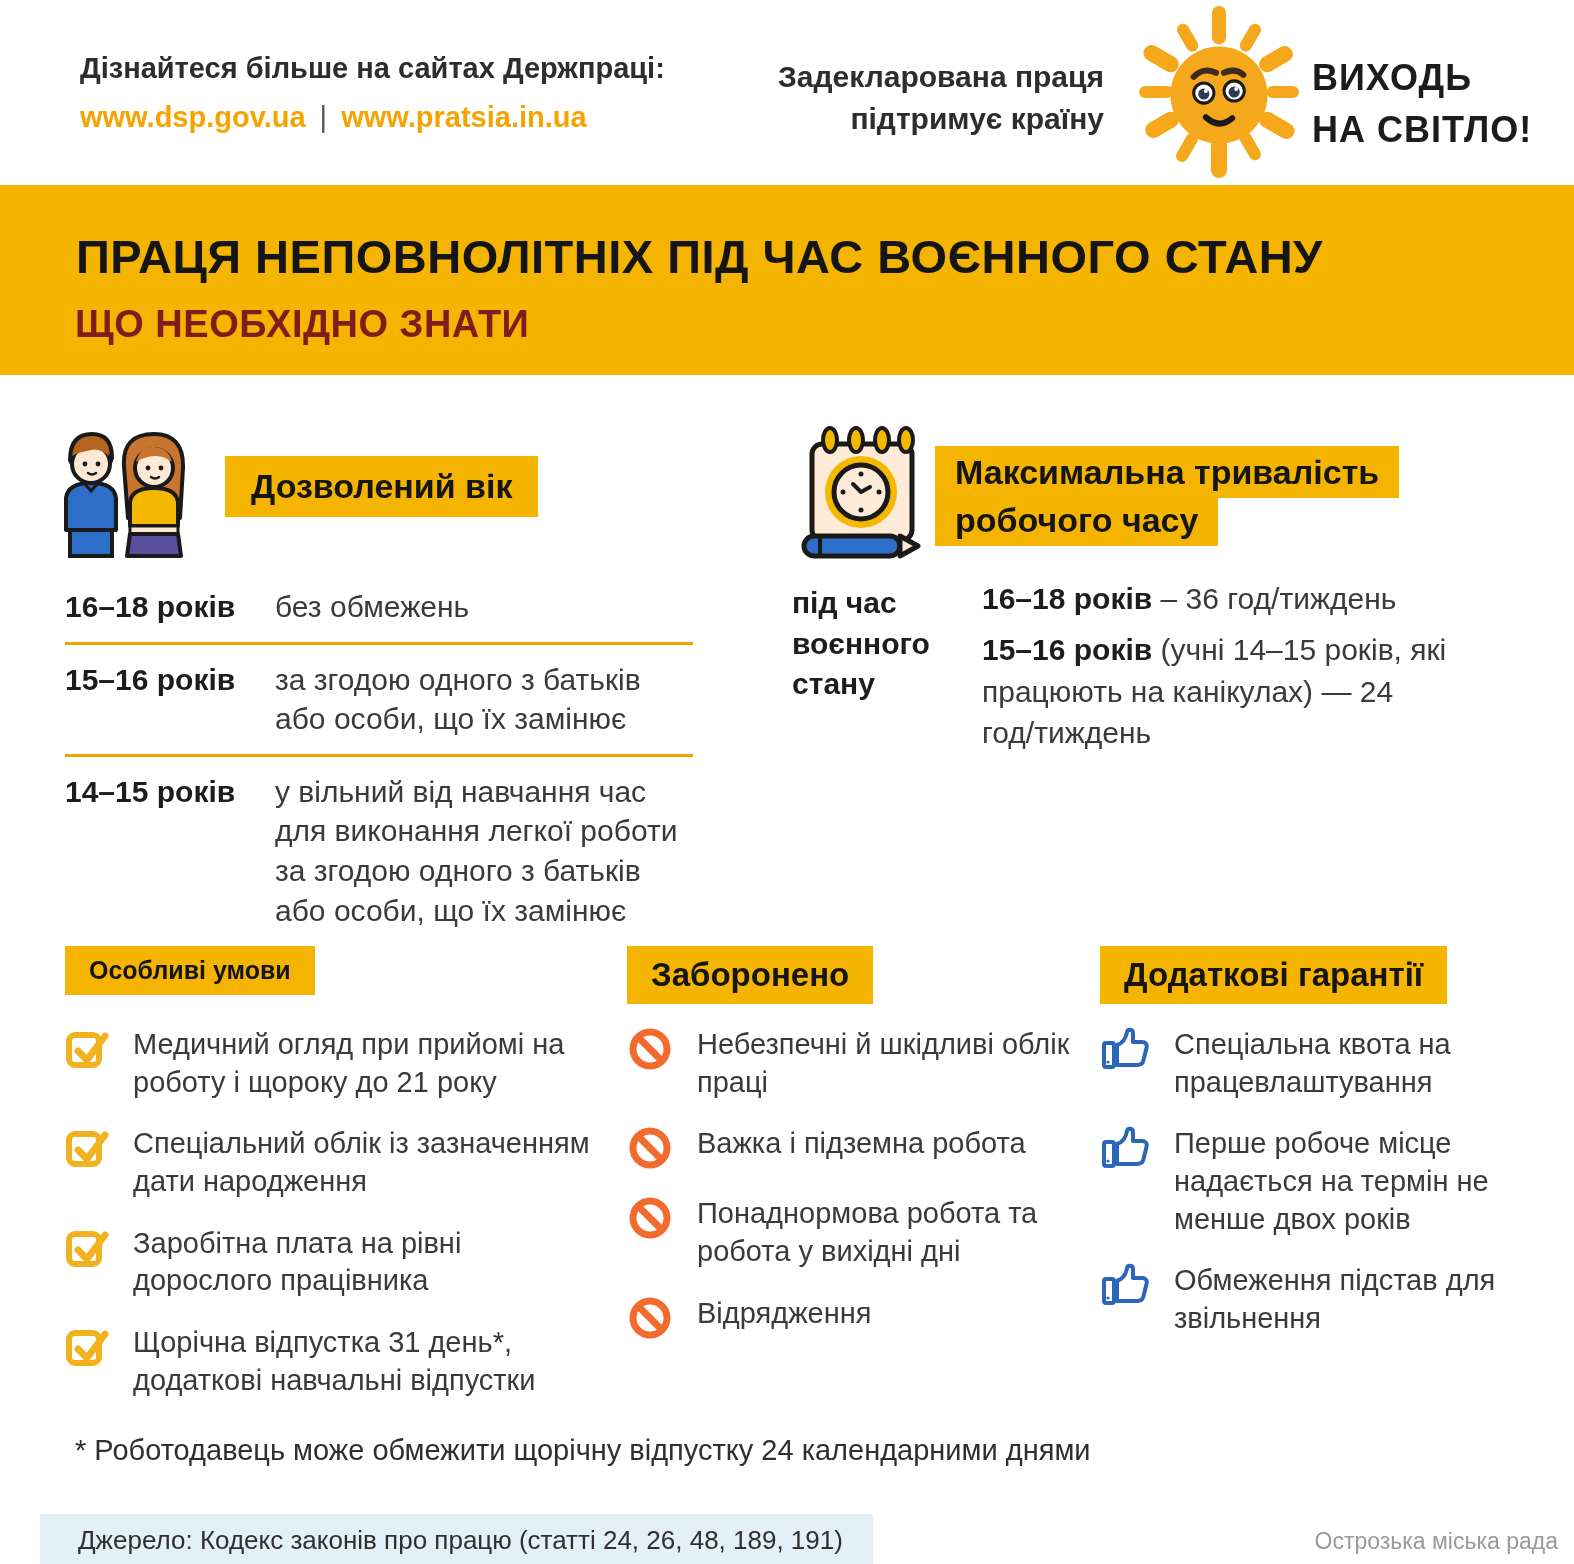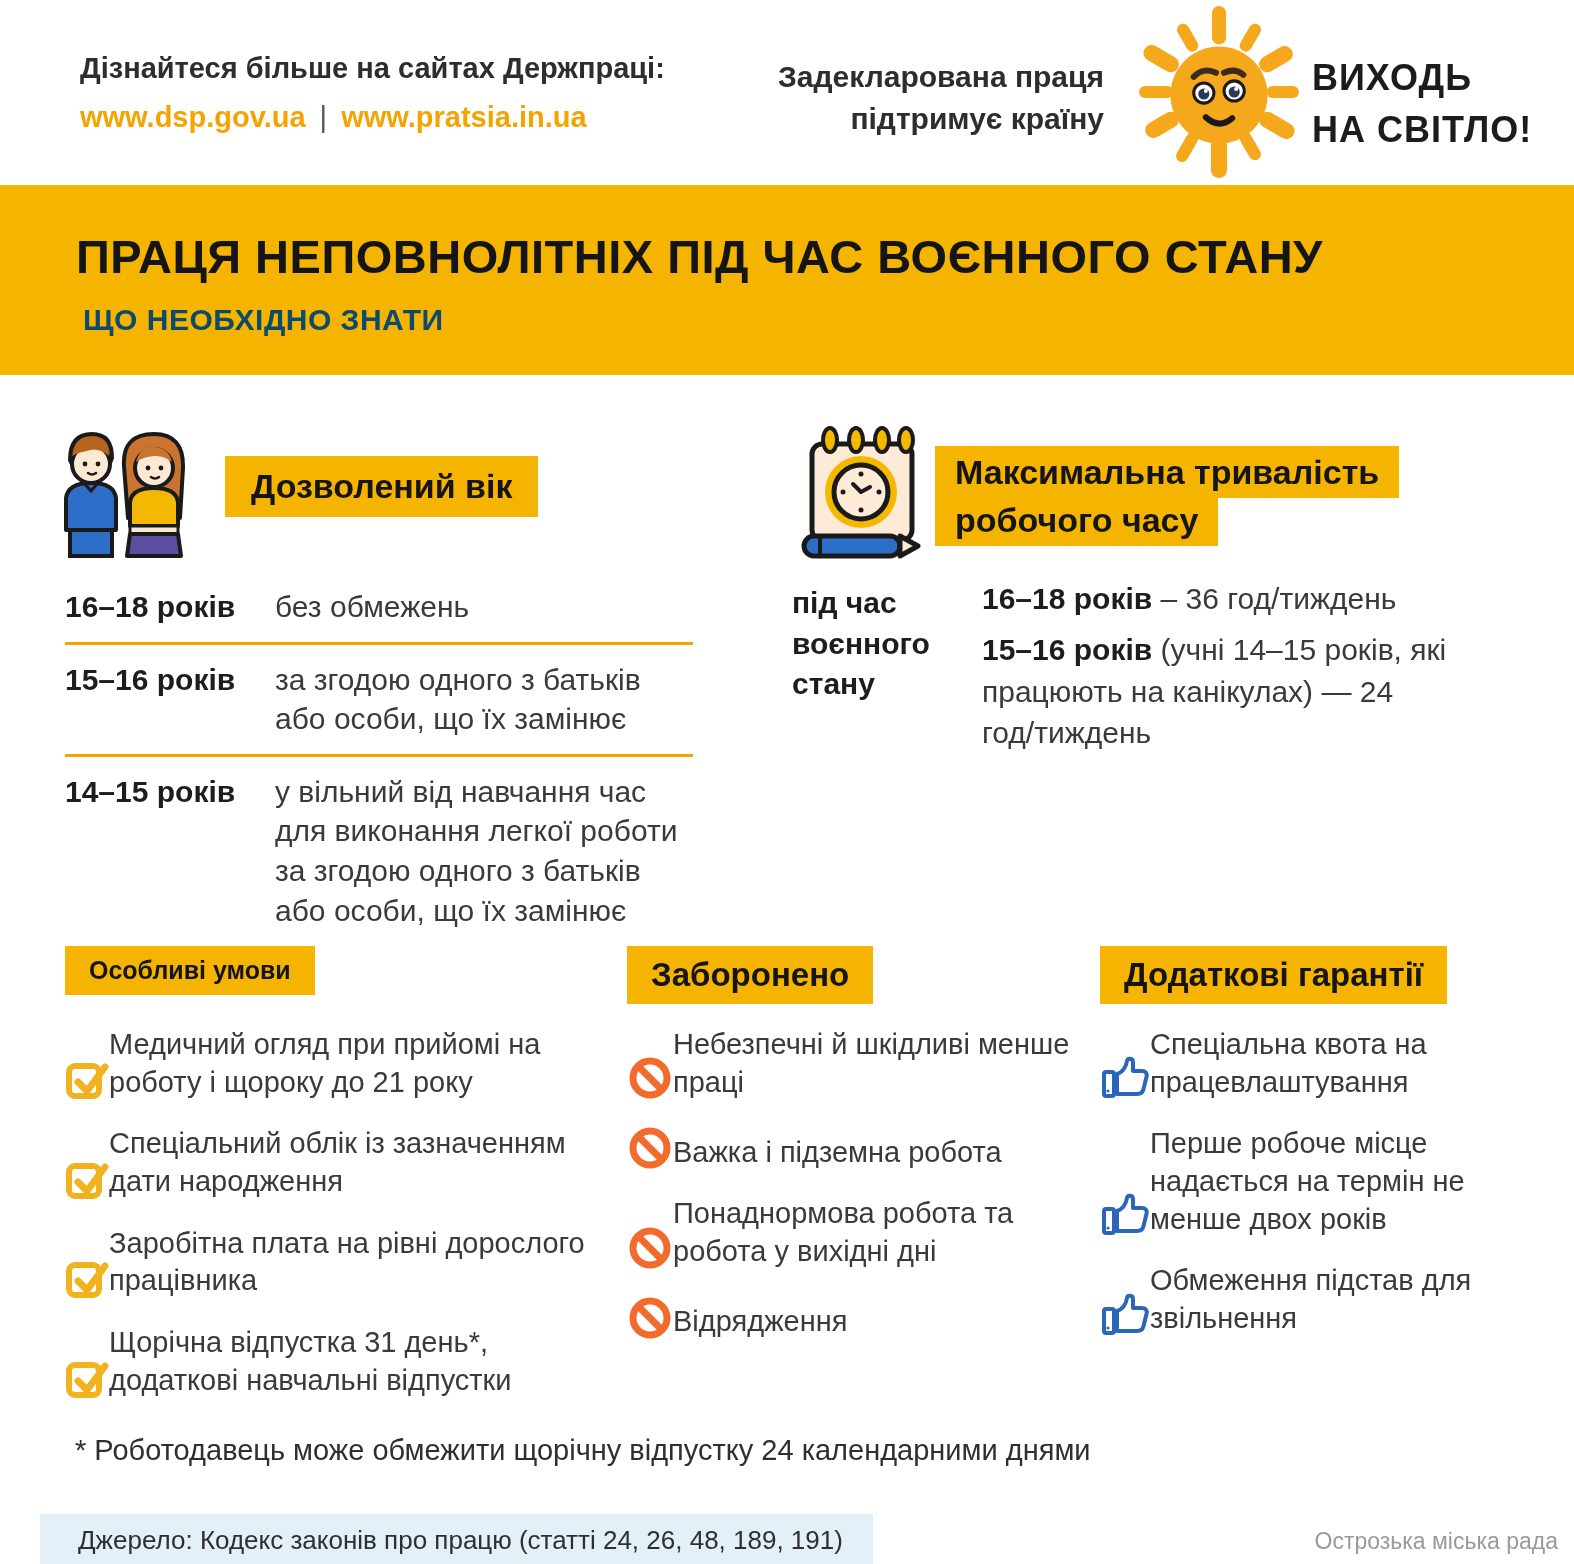--- a/index.html
+++ b/index.html
@@ -14,22 +14,22 @@
   .links .divider{color:#555;font-weight:400;padding:0 14px;}
   .declared{position:absolute;right:470px;top:56px;text-align:right;
     font-size:30px;font-weight:700;color:#2d2d2d;line-height:1.4;}
   .sun-logo{position:absolute;left:1133px;top:6px;width:172px;height:172px;}
   .logo-text{position:absolute;left:1312px;top:52px;font-size:36px;font-weight:800;
     color:#1c1c1c;line-height:1.45;letter-spacing:1px;}
   
   .banner{position:absolute;left:0;top:185px;width:100%;height:190px;background:#f5b400;}
   .banner-title{position:absolute;left:76px;top:44px;font-size:47px;font-weight:800;
     color:#151515;letter-spacing:.5px;}
-  .banner-subtitle{position:absolute;left:83px;top:118px;font-size:30px;font-weight:800;
-    color:#0c4a6e;letter-spacing:.5px;}
+  .banner-subtitle{position:absolute;left:75px;top:118px;font-size:38px;font-weight:800;
+    color:#7f1d1d;letter-spacing:.5px;}
   .hl{background:#f5b400;color:#151515;font-weight:800;display:inline-block;}
   
   .teens-icon{position:absolute;left:58px;top:420px;width:138px;height:145px;}
   .h-allowed{position:absolute;left:225px;top:456px;font-size:34px;padding:11px 26px;}
   .age-table{position:absolute;left:65px;top:572px;width:628px;}
   .age-row{display:flex;padding:15px 0;}
   .age-row.sep{border-bottom:3px solid #f5a300;}
   .age-col{flex:0 0 210px;font-size:30px;font-weight:800;color:#1d1d1d;line-height:1.32;}
   .age-text{flex:1;font-size:30px;color:#3a3a3a;line-height:1.32;}
   
@@ -43,21 +43,21 @@
   .max-items .item{margin-bottom:10px;}
   .max-items b{color:#1d1d1d;font-weight:800;}
   
   .h-special{position:absolute;left:65px;top:946px;font-size:25px;padding:10px 24px;}
   .h-prohibited{position:absolute;left:627px;top:946px;font-size:33px;padding:10px 24px;}
   .h-guarantees{position:absolute;left:1100px;top:946px;font-size:33px;padding:10px 24px;}
   .list{position:absolute;top:1024px;}
   .list-special{left:65px;width:525px;}
   .list-prohibited{left:627px;width:445px;}
   .list-guarantees{left:1100px;width:450px;}
-  .list .item{display:flex;align-items:flex-end;margin-bottom:22px;}
+  .list .item{display:flex;align-items:flex-start;gap:24px;margin-bottom:22px;}
   .list .item .txt{font-size:29px;line-height:1.3;color:#3a3a3a;padding-top:2px;}
   .ic{flex:0 0 auto;margin-top:2px;}
   
   .footnote{position:absolute;left:75px;top:1434px;font-size:29px;color:#2f2f2f;}
   .source{position:absolute;left:40px;top:1490px;background:#e4f0f8;
     padding:11px 30px 11px 38px;font-size:26px;color:#2f2f2f;margin-top:24px;}
   .watermark{position:absolute;right:16px;top:1528px;font-size:23px;color:#9a9a9a;}
 </style>
 </head>
 <body>
@@ -239,21 +239,21 @@
       <div class="txt">Щорічна відпустка 31 день*, додаткові навчальні відпустки</div>
     </div>
   </div>
 
   <div class="list list-prohibited">
     <div class="item">
       <svg class="ic" width="46" height="46" viewBox="0 0 46 46">
           <circle cx="23" cy="23" r="17" fill="none" stroke="#f26b2c" stroke-width="7"></circle>
           <line x1="11" y1="11" x2="35" y2="35" stroke="#f26b2c" stroke-width="7"></line>
         </svg>
-      <div class="txt">Небезпечні й шкідливі менше праці</div>
+      <div class="txt">Небезпечні й шкідливі облік праці</div>
     </div>
     <div class="item">
       <svg class="ic" width="46" height="46" viewBox="0 0 46 46">
           <circle cx="23" cy="23" r="17" fill="none" stroke="#f26b2c" stroke-width="7"></circle>
           <line x1="11" y1="11" x2="35" y2="35" stroke="#f26b2c" stroke-width="7"></line>
         </svg>
       <div class="txt">Важка і підземна робота</div>
     </div>
     <div class="item">
       <svg class="ic" width="46" height="46" viewBox="0 0 46 46">

